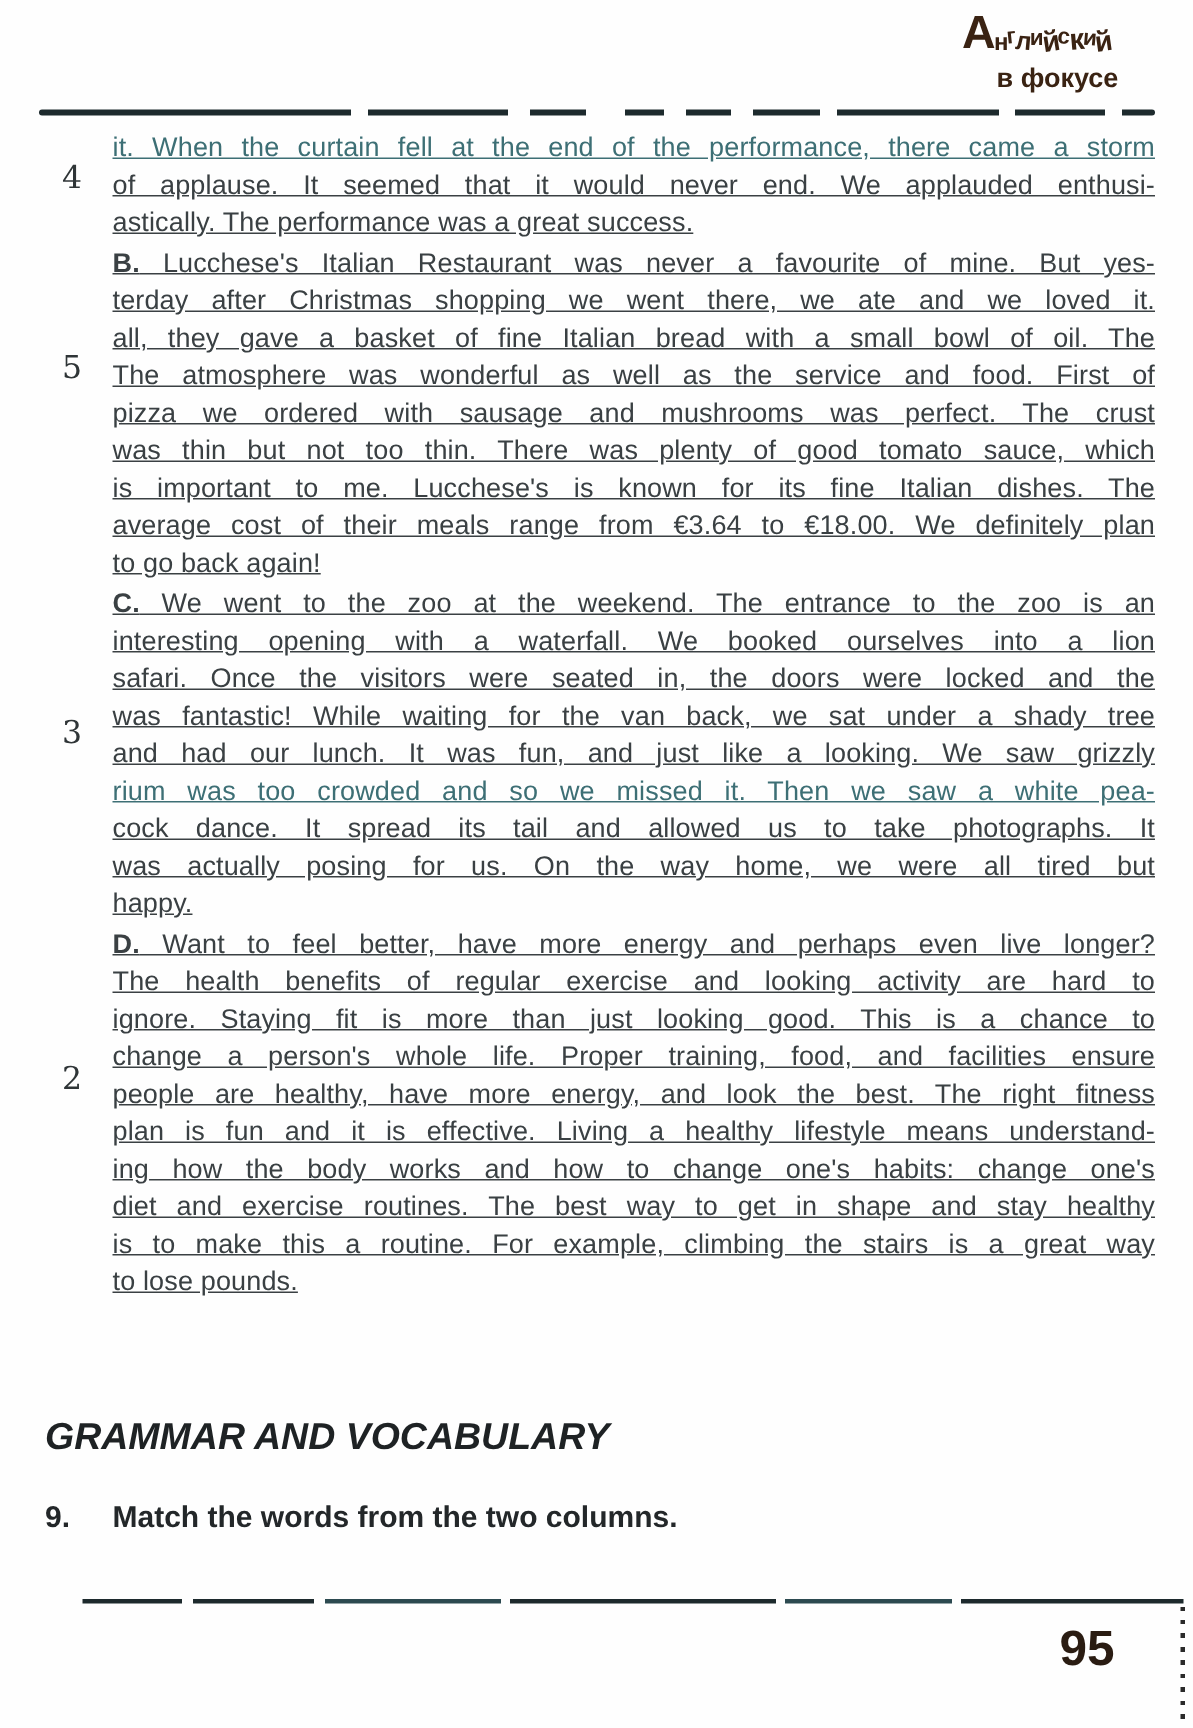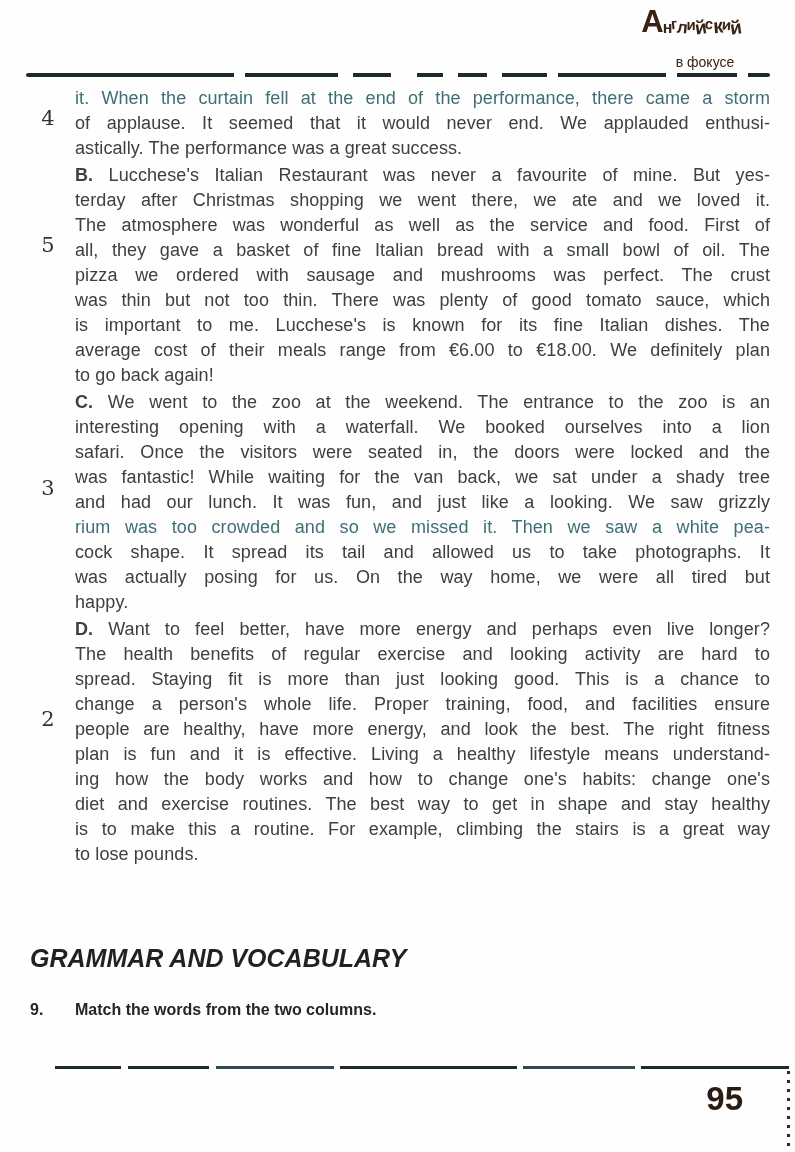--- a/index.html
+++ b/index.html
@@ -29,21 +29,21 @@
   .logo-word span:nth-child(1)  { font-size: 31px; }
   .logo-word span:nth-child(2)  { font-size: 16px; transform: translateY(1px); }
   .logo-word span:nth-child(3)  { font-size: 15px; transform: translateY(-3px) rotate(-6deg); }
   .logo-word span:nth-child(4)  { font-size: 17px; transform: translateY(1px) rotate(5deg); }
   .logo-word span:nth-child(5)  { font-size: 15px; transform: translateY(-2px); }
   .logo-word span:nth-child(6)  { font-size: 19px; transform: translateY(2px) rotate(-9deg); }
   .logo-word span:nth-child(7)  { font-size: 15px; transform: translateY(-3px) rotate(7deg); }
   .logo-word span:nth-child(8)  { font-size: 20px; transform: translateY(1px) rotate(-5deg); }
   .logo-word span:nth-child(9)  { font-size: 15px; transform: translateY(-2px) rotate(5deg); }
   .logo-word span:nth-child(10) { font-size: 19px; transform: translateY(2px) rotate(-8deg); }
-  .logo-sub { font-weight: normal; font-size: 14px; margin-top: 17px; transform: translateX(14px); }
+  .logo-sub { font-weight: bold; font-size: 18px; margin-top: 5px; transform: translateX(14px); }
 
   .top-rule {
     position: absolute; top: 73px; left: 26px; width: 744px; height: 4px; border-radius: 2px;
     background: linear-gradient(90deg,
       var(--rule) 0 28%, rgba(29,42,45,0) 28% 29.5%,
       var(--rule) 29.5% 42%, rgba(29,42,45,0) 42% 44%,
       var(--rule) 44% 49%, rgba(29,42,45,0) 49% 52.5%,
       var(--rule) 52.5% 56%, rgba(29,42,45,0) 56% 58%,
       var(--rule) 58% 62%, rgba(29,42,45,0) 62% 64%,
       var(--rule) 64% 70%, rgba(29,42,45,0) 70% 71.5%,
@@ -59,34 +59,34 @@
     position: absolute; left: -44px; width: 34px; text-align: center;
     font-family: "DejaVu Serif", serif; font-size: 21px; color: #2f3537;
   }
   .passage:nth-child(1) .margin-num { top: 20px; }
   .passage:nth-child(2) .margin-num { top: 70px; }
   .passage:nth-child(3) .margin-num { top: 86px; }
   .passage:nth-child(4) .margin-num { top: 90px; }
   .line {
     font-size: 18px; line-height: 25px; letter-spacing: 0.1px;
     color: var(--text);
-    text-align: justify; text-align-last: justify;
+    text-align: justify; text-align-last: justify; text-decoration: underline;
   }
   .line.last { text-align-last: left; }
   .line.tint { color: var(--tint); }
   .line b { font-weight: bold; }
 
   
   .section-heading {
     position: absolute; top: 944px; left: 30px; margin: 0;
     font-size: 25px; font-weight: bold; font-style: italic;
     color: var(--heading);
     text-align: right;
   }
-  .exercise { position: absolute; top: 1001px; left: 30px; font-size: 16px; font-weight: bold; color: #232729; }
+  .exercise { position: absolute; top: 1001px; left: 30px; font-size: 20px; font-weight: bold; color: #232729; }
   .ex-num { display: inline-block; width: 45px; }
 
   
   .bottom-rule {
     position: absolute; top: 1066px; left: 55px; width: 734px; height: 3px;
     background: linear-gradient(90deg,
       var(--rule) 0 9%, rgba(29,42,45,0) 9% 10%,
       var(--rule) 10% 21%, rgba(29,42,45,0) 21% 22%,
       #2c4a50 22% 38%, rgba(29,42,45,0) 38% 38.8%,
       var(--rule) 38.8% 63%, rgba(29,42,45,0) 63% 63.8%,
@@ -118,45 +118,45 @@
       <div class="passage">
         <div class="margin-num">4</div>
         <div class="line tint">it. When the curtain fell at the end of the performance, there came a storm</div>
         <div class="line">of applause. It seemed that it would never end. We applauded enthusi-</div>
         <div class="line last">astically. The performance was a great success.</div>
       </div>
       <div class="passage">
         <div class="margin-num">5</div>
         <div class="line"><b>B.</b> Lucchese's Italian Restaurant was never a favourite of mine. But yes-</div>
         <div class="line">terday after Christmas shopping we went there, we ate and we loved it.</div>
+        <div class="line">all, they gave a basket of fine Italian bread with a small bowl of oil. The</div>
         <div class="line">The atmosphere was wonderful as well as the service and food. First of</div>
-        <div class="line">all, they gave a basket of fine Italian bread with a small bowl of oil. The</div>
         <div class="line">pizza we ordered with sausage and mushrooms was perfect. The crust</div>
         <div class="line">was thin but not too thin. There was plenty of good tomato sauce, which</div>
         <div class="line">is important to me. Lucchese's is known for its fine Italian dishes. The</div>
-        <div class="line">average cost of their meals range from €6.00 to €18.00. We definitely plan</div>
+        <div class="line">average cost of their meals range from €3.64 to €18.00. We definitely plan</div>
         <div class="line last">to go back again!</div>
       </div>
       <div class="passage">
         <div class="margin-num">3</div>
         <div class="line"><b>C.</b> We went to the zoo at the weekend. The entrance to the zoo is an</div>
         <div class="line">interesting opening with a waterfall. We booked ourselves into a lion</div>
         <div class="line">safari. Once the visitors were seated in, the doors were locked and the</div>
         <div class="line">was fantastic! While waiting for the van back, we sat under a shady tree</div>
         <div class="line">and had our lunch. It was fun, and just like a looking. We saw grizzly</div>
         <div class="line tint">rium was too crowded and so we missed it. Then we saw a white pea-</div>
-        <div class="line">cock shape. It spread its tail and allowed us to take photographs. It</div>
+        <div class="line">cock dance. It spread its tail and allowed us to take photographs. It</div>
         <div class="line">was actually posing for us. On the way home, we were all tired but</div>
         <div class="line last">happy.</div>
       </div>
       <div class="passage">
         <div class="margin-num">2</div>
         <div class="line"><b>D.</b> Want to feel better, have more energy and perhaps even live longer?</div>
         <div class="line">The health benefits of regular exercise and looking activity are hard to</div>
-        <div class="line">spread. Staying fit is more than just looking good. This is a chance to</div>
+        <div class="line">ignore. Staying fit is more than just looking good. This is a chance to</div>
         <div class="line">change a person's whole life. Proper training, food, and facilities ensure</div>
         <div class="line">people are healthy, have more energy, and look the best. The right fitness</div>
         <div class="line">plan is fun and it is effective. Living a healthy lifestyle means understand-</div>
         <div class="line">ing how the body works and how to change one's habits: change one's</div>
         <div class="line">diet and exercise routines. The best way to get in shape and stay healthy</div>
         <div class="line">is to make this a routine. For example, climbing the stairs is a great way</div>
         <div class="line last">to lose pounds.</div>
       </div>
     </div>
 

